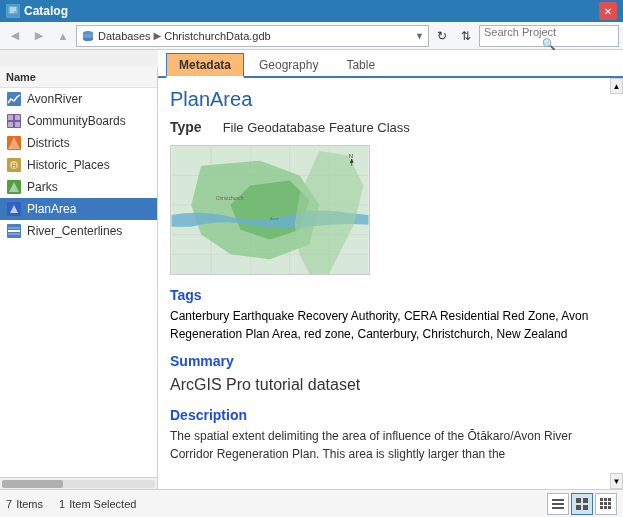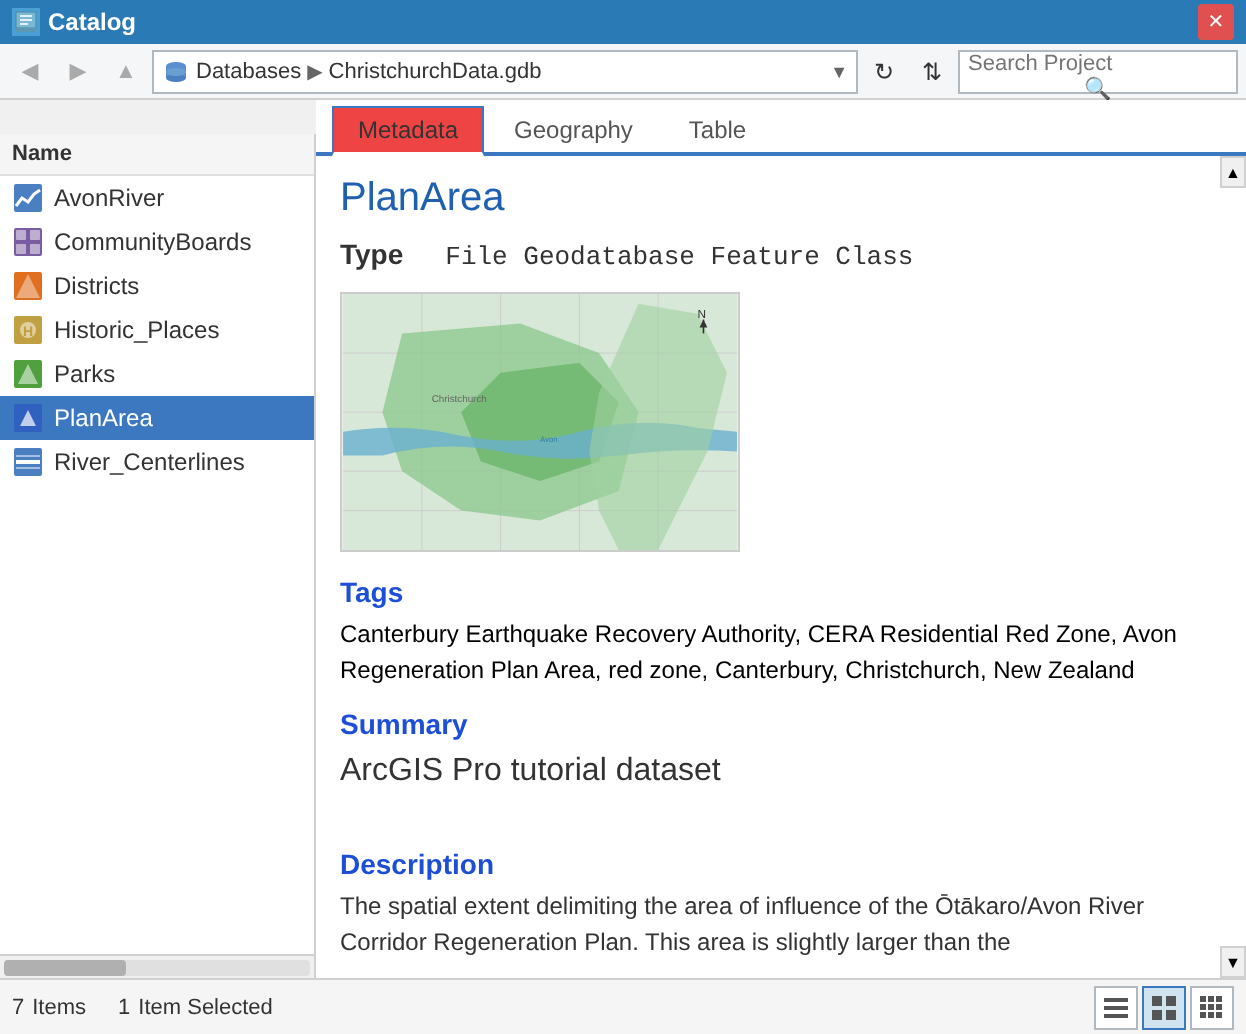--- a/index.html
+++ b/index.html
@@ -145,24 +145,24 @@
       font-size: 12px;
       color: #555;
       cursor: pointer;
       border: 1px solid transparent;
       border-bottom: none;
       margin-right: 2px;
       background: transparent;
     }
     .tab.active {
       color: #333;
-      font-weight: 400;
+      font-weight: 700;
       border: 1px solid #3b78c0;
       border-bottom: 2px solid white;
-      background: #ef4444;
+      background: #fdba74;
       margin-bottom: -2px;
     }
 
     .content-body {
       flex: 1;
       overflow-y: auto;
       overflow-x: hidden;
       padding: 10px 12px;
       position: relative;
     }
@@ -185,21 +185,20 @@
       gap: 21px;
     }
     .type-label {
       font-size: 14px;
       font-weight: 600;
       color: #333;
     }
     .type-value {
       font-size: 13px;
       color: #333;
-      font-family: Liberation Mono, monospace;
     }
 
     .map-preview {
       width: 200px;
       height: 130px;
       border: 1px solid #ccc;
       margin-bottom: 12px;
       position: relative;
       background: #e8f0e8;
       overflow: hidden;
@@ -210,21 +209,21 @@
       font-size: 14px;
       font-weight: 600;
       color: #1d4ed8;
       margin-bottom: 4px;
     }
     .tags-value {
       font-size: 12px;
       color: #000000;
       line-height: 1.5;
     }
-    .summary-section { margin-bottom: 26px; }
+    .summary-section { margin-bottom: 10px; }
     .summary-value {
       font-size: 16px;
       color: #333;
       line-height: 1.5;
     }
     .description-section { margin-bottom: 10px; }
     .description-value {
       font-size: 12px;
       color: #333;
       line-height: 1.5;

